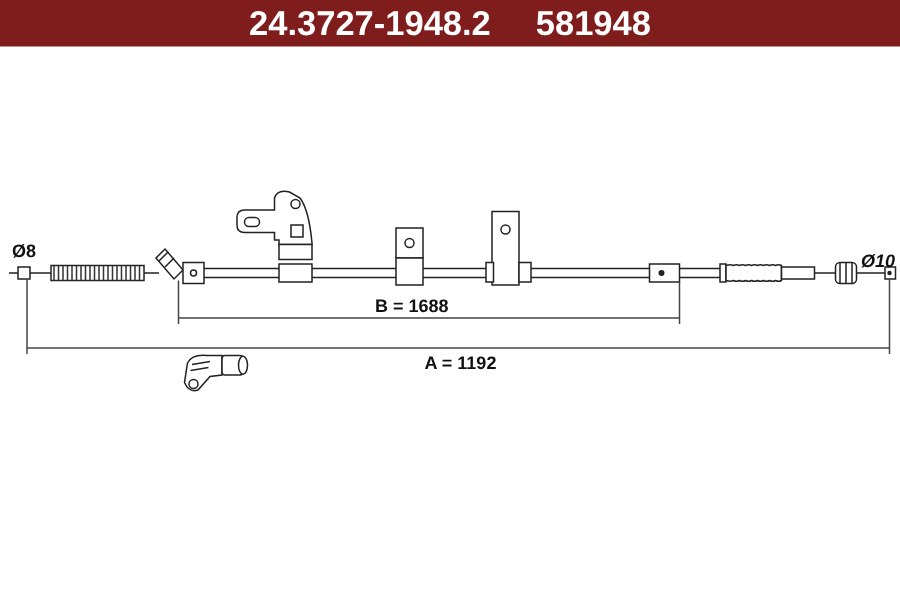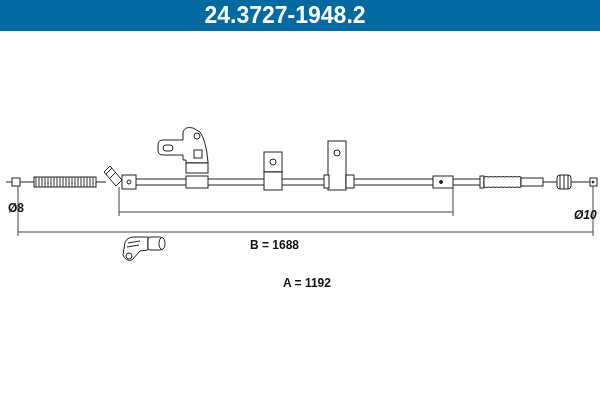--- a/index.html
+++ b/index.html
@@ -1,28 +1,29 @@
 <!DOCTYPE html>
 <html><head>
 <meta charset="utf-8">
 <style>
   html, body { margin: 0; padding: 0; }
   body { width: 600px; height: 400px; background: #ffffff; position: relative; overflow: hidden; font-family: "Liberation Sans", sans-serif; }
-  .header { position: absolute; left: 0; top: 0; width: 600px; height: 31px; background: #0369a1; color: #ffffff; font-weight: bold; font-size: 23px; display: flex; justify-content: center; align-items: center; }
+  .header { position: absolute; left: 0; top: 0; width: 600px; height: 31px; background: #7f1d1d; color: #ffffff; font-weight: bold; font-size: 23px; display: flex; justify-content: center; align-items: center; }
   .header span { display: inline-block; }
   .header .gap { width: 30px; }
   svg.drawing { position: absolute; left: 0; top: 0; }
-  .lbl { position: absolute; font-weight: bold; font-size: 12px; color: #111; margin-top: 41px; }
+  .lbl { position: absolute; font-weight: bold; font-size: 12px; color: #111; }
 </style>
 </head>
 <body>
 
 <div class="header">
   <span>24.3727-1948.2</span>
   <span class="gap"></span>
+  <span>581948</span>
 </div>
 
 <svg class="drawing" width="600" height="400" viewBox="0 0 600 400" xmlns="http://www.w3.org/2000/svg">
   <g stroke="#222" fill="none" stroke-width="1">
 
     <g>
       <line x1="6" y1="182" x2="12" y2="182"></line>
       <rect x="12" y="178" width="8" height="8" fill="#fff"></rect>
       <line x1="20" y1="182" x2="34" y2="182"></line>
     </g>

